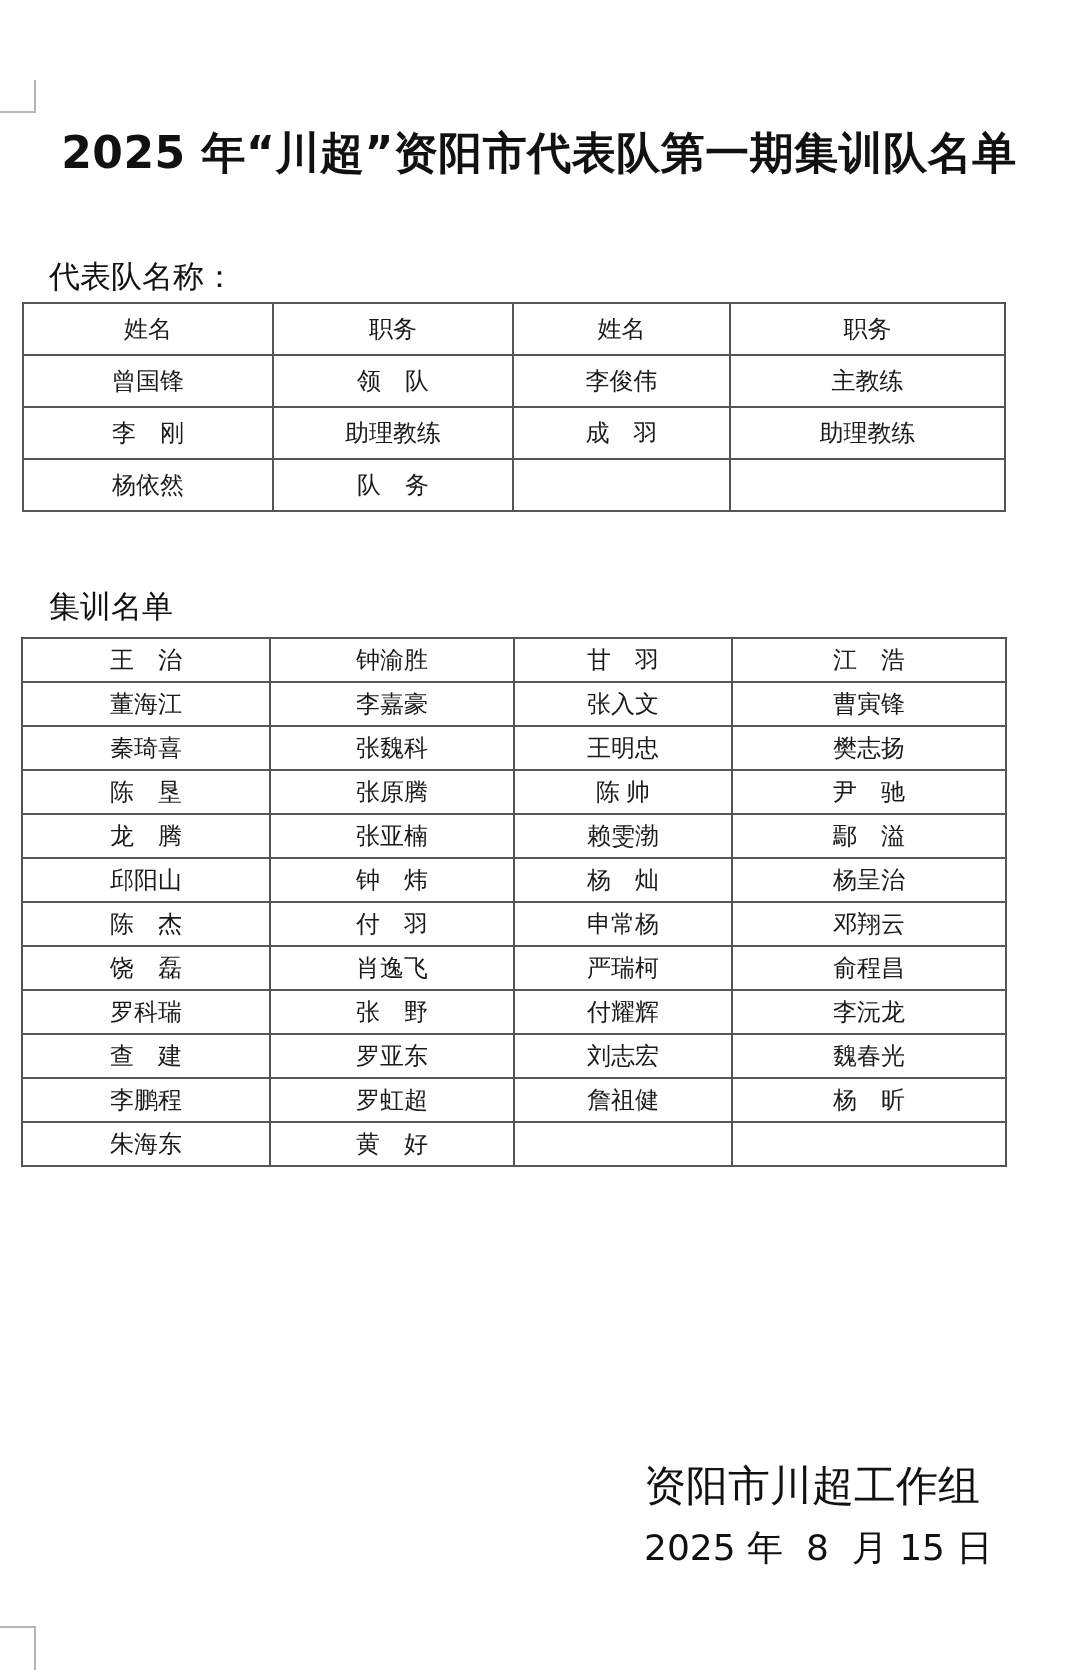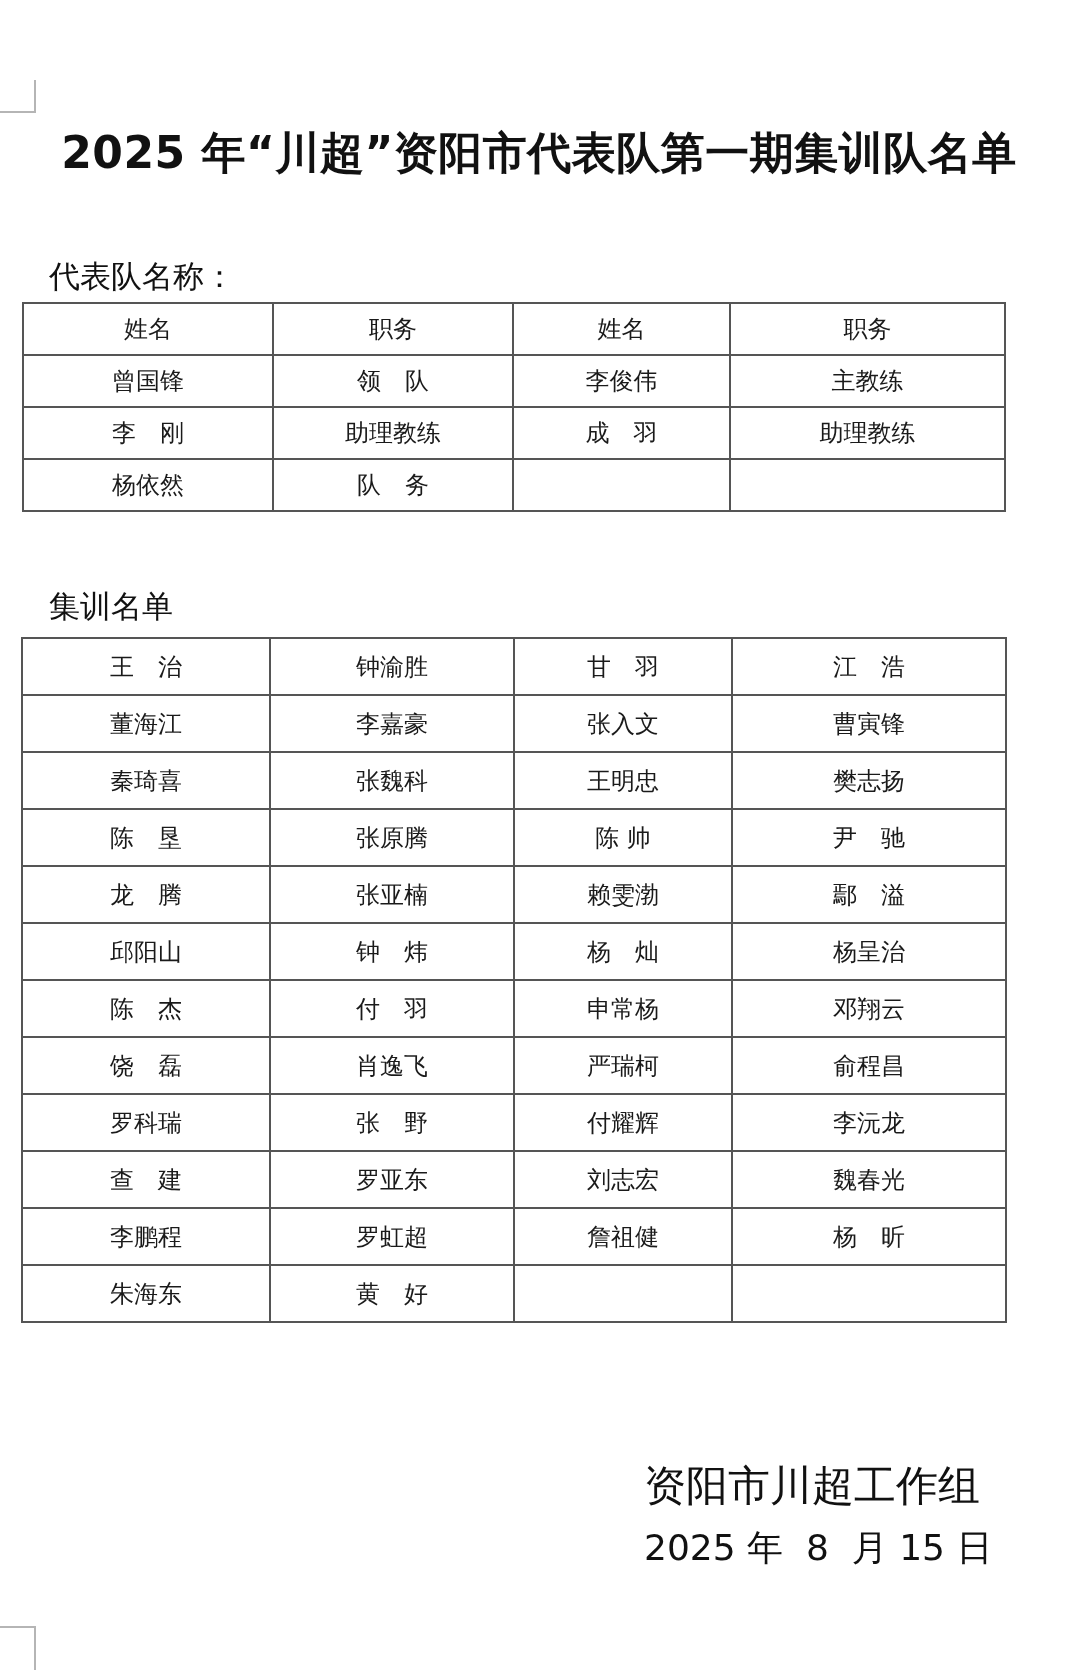--- a/index.html
+++ b/index.html
@@ -30,21 +30,21 @@
       font-size: 24px; color: #1a1a1a; white-space: pre;
     }
     .staff-table { left: 22px; top: 302px; width: 982px; }
     .staff-table td { height: 52px; }
     .staff-table col.c1 { width: 250px; }
     .staff-table col.c2 { width: 240px; }
     .staff-table col.c3 { width: 217px; }
     .staff-table col.c4 { width: 275px; }
 
     .roster-table { left: 21px; top: 637px; width: 984px; }
-    .roster-table td { height: 57px; }
+    .roster-table td { height: 44px; font-family: Liberation Serif, serif; }
     .roster-table col.c1 { width: 248px; }
     .roster-table col.c2 { width: 244px; }
     .roster-table col.c3 { width: 218px; }
     .roster-table col.c4 { width: 274px; }
 
     .signature {
       position: absolute; left: 644px; top: 1458px; font-size: 42px; color: #111;
     }
     .sign-date {
       position: absolute; left: 644px; top: 1524px; font-size: 36px; color: #111; white-space: pre;

